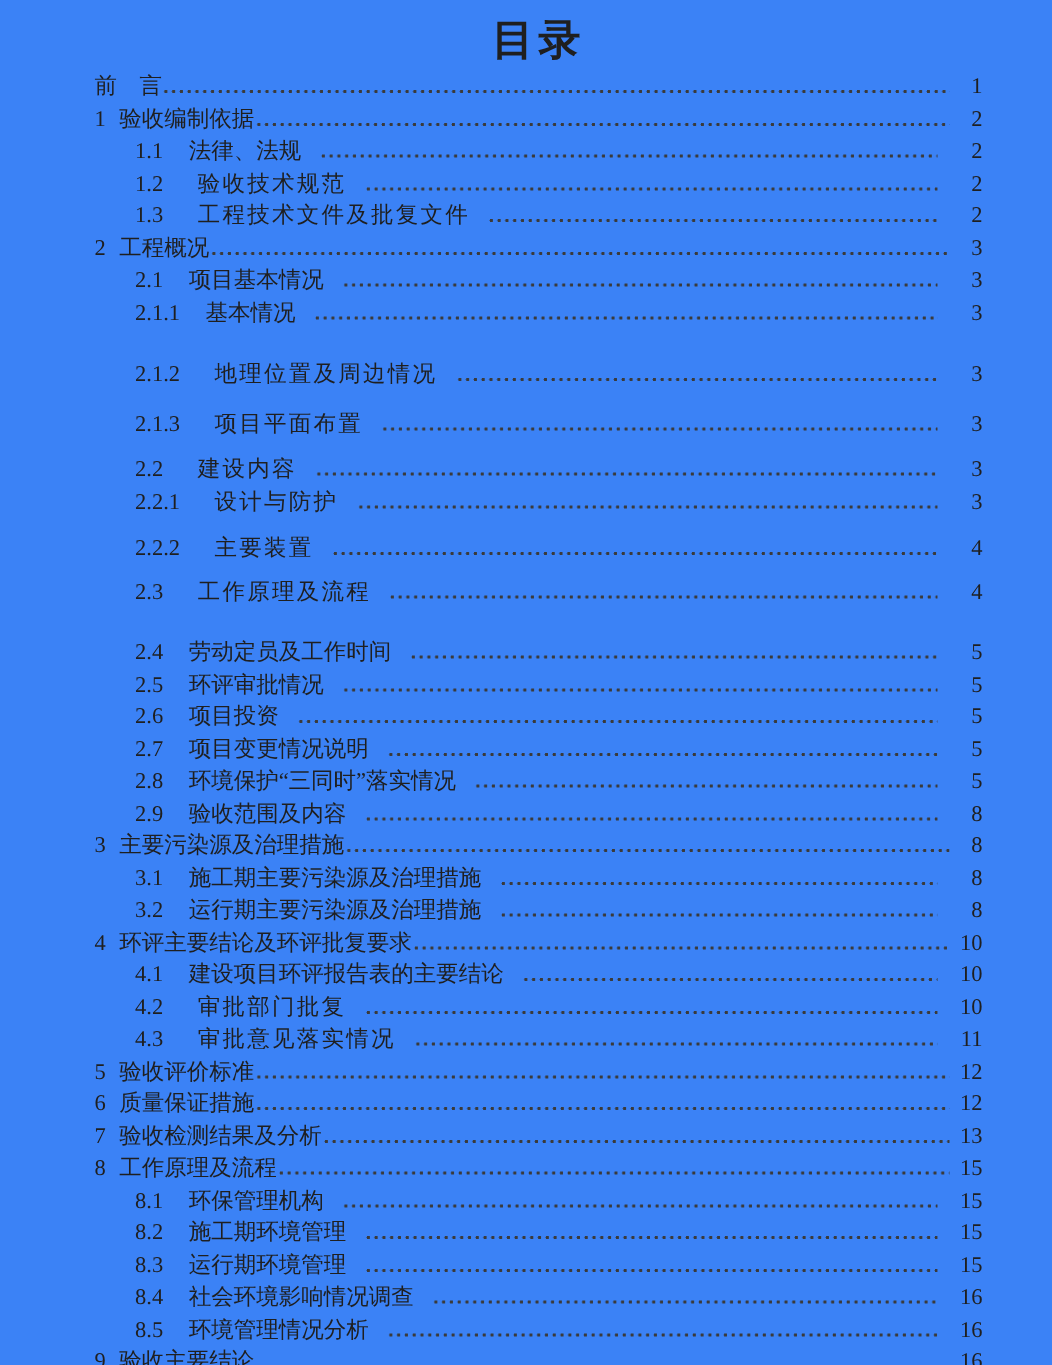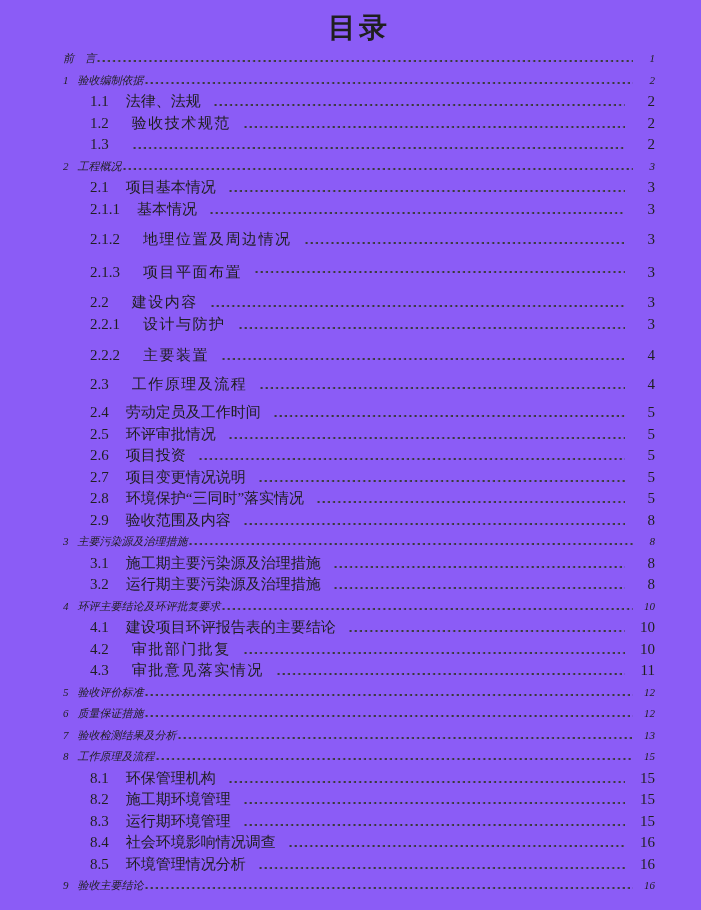--- a/index.html
+++ b/index.html
@@ -1,21 +1,21 @@
 <!DOCTYPE html>
 <html><head>
 <meta charset="utf-8">
 <style>
   html, body { margin: 0; padding: 0; background: #ffffff; }
   .page {
     position: relative;
     width: 701px;
     height: 910px;
     box-sizing: border-box;
-    background: #8b5cf6;
+    background: #3b82f6;
     padding: 12px 46px 0 63px;
     overflow: hidden;
     font-family: "Liberation Serif", "DejaVu Serif", serif;
     color: #1f1f1f;
   }
   .doc-title {
     margin: 0 0 4px 0;
     text-align: center;
     font-size: 28px;
     font-weight: bold;
@@ -23,21 +23,21 @@
     letter-spacing: 3px;
   }
   .toc-list { display: block; }
   .row {
     display: flex;
     align-items: baseline;
     line-height: 21.5px;
     font-size: 15px;
     white-space: nowrap;
   }
-  .row.lvl1 { font-size: 11px; font-style: italic; }
+  .row.lvl1 { font-size: 15px; }
   .row.lvl2 { padding-left: 27px; gap: 12px; }
   .num { margin-right: 5px; white-space: pre; }
   .lvl1 .num { margin-right: 9px; }
   .lvl2.loose .num { margin-right: 11px; }
   .label { white-space: pre; }
   .loose .label { letter-spacing: 1.5px; }
   .leader {
     flex: 1 1 auto;
     min-width: 10px;
     height: 2px;
@@ -74,20 +74,21 @@
     <span class="pg">2</span>
   </div>
       <div class="row lvl2 loose">
     <span class="num">1.2</span>
     <span class="label">验收技术规范</span>
     <span class="leader"></span>
     <span class="pg">2</span>
   </div>
       <div class="row lvl2 loose">
     <span class="num">1.3</span>
+    <span class="label">工程技术文件及批复文件</span>
     <span class="leader"></span>
     <span class="pg">2</span>
   </div>
       <div class="row lvl1">
     <span class="num">2</span>
     <span class="label">工程概况</span>
     <span class="leader"></span>
     <span class="pg">3</span>
   </div>
       <div class="row lvl2">
@@ -95,27 +96,27 @@
     <span class="label">项目基本情况</span>
     <span class="leader"></span>
     <span class="pg">3</span>
   </div>
       <div class="row lvl2">
     <span class="num">2.1.1</span>
     <span class="label">基本情况</span>
     <span class="leader"></span>
     <span class="pg">3</span>
   </div>
-      <div class="row lvl2 loose" style="margin-top: 9px;">
+      <div class="row lvl2 loose" style="margin-top: 20px;">
     <span class="num">2.1.2</span>
     <span class="label">地理位置及周边情况</span>
     <span class="leader"></span>
     <span class="pg">3</span>
   </div>
-      <div class="row lvl2 loose" style="margin-top: 11px; align-items: center;">
+      <div class="row lvl2 loose" style="margin-top: 11px;">
     <span class="num">2.1.3</span>
     <span class="label">项目平面布置</span>
     <span class="leader"></span>
     <span class="pg">3</span>
   </div>
       <div class="row lvl2 loose" style="margin-top: 9px;">
     <span class="num">2.2</span>
     <span class="label">建设内容</span>
     <span class="leader"></span>
     <span class="pg">3</span>
@@ -131,21 +132,21 @@
     <span class="label">主要装置</span>
     <span class="leader"></span>
     <span class="pg">4</span>
   </div>
       <div class="row lvl2 loose" style="margin-top: 7px;">
     <span class="num">2.3</span>
     <span class="label">工作原理及流程</span>
     <span class="leader"></span>
     <span class="pg">4</span>
   </div>
-      <div class="row lvl2" style="margin-top: 7px;">
+      <div class="row lvl2" style="margin-top: 19px;">
     <span class="num">2.4</span>
     <span class="label">劳动定员及工作时间</span>
     <span class="leader"></span>
     <span class="pg">5</span>
   </div>
       <div class="row lvl2">
     <span class="num">2.5</span>
     <span class="label">环评审批情况</span>
     <span class="leader"></span>
     <span class="pg">5</span>

